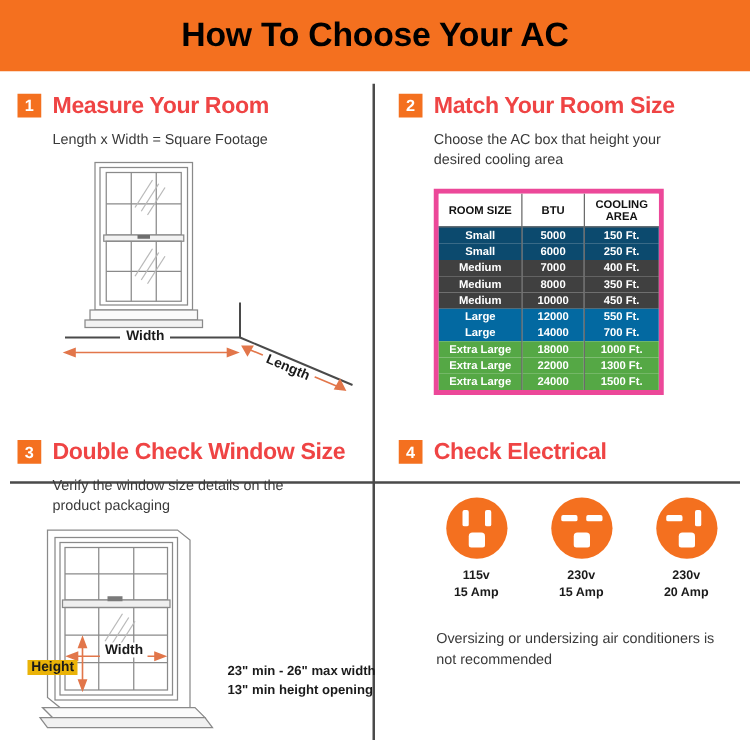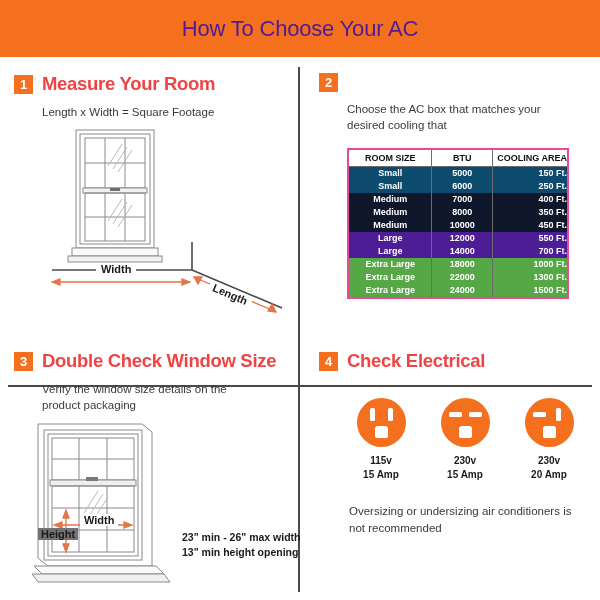--- a/index.html
+++ b/index.html
@@ -10,21 +10,21 @@
     overflow: hidden;
   }
   .page { position: relative; width: 600px; height: 600px; background:#fff; }
 
   
   .header {
     height: 57px; background: #f4701f;
     display: flex; align-items: center; justify-content: center;
   }
   .header h1 {
-    color: #4c1d95; font-size: 22px; font-weight: normal;
+    color: #000000; font-size: 27px; font-weight: bold;
     letter-spacing: -0.2px;
   }
 
   
   .grid {
     position: relative; width: 600px; height: 543px;
     display: grid;
     grid-template-columns: 299px 301px;
     grid-template-rows: 271px 272px;
   }
@@ -45,33 +45,33 @@
     font-size: 13px; font-weight: bold; display: flex;
     align-items: center; justify-content: center; flex: 0 0 auto;
   }
   .step-title { font-size: 18.5px; font-weight: bold; color: #ef4444; letter-spacing: -0.3px; }
   .step-sub { font-size: 11.5px; color: #3a3a3a; line-height: 1.42; margin-left: 28px; }
 
   
   .room-wrap { position: relative; margin-top: 2px; height: 195px; }
 
   
-  .table-wrap { margin: 14px 0 0 28px; width: 222px; border: 2px solid #ec4899; }
+  .table-wrap { margin: 14px 0 0 28px; width: 184px; border: 4px solid #ec4899; }
   table.btu { width: 100%; border-collapse: collapse; font-size: 9px; font-weight: bold; }
   table.btu th {
     background:#ffffff; color:#111; font-size: 9px; font-weight: bold;
     padding: 3px 0; text-align:center; border-bottom: 1px solid #6b6b6b;
   }
   table.btu td { padding: 1.5px 0; text-align:center; }
   table.btu th.c1, table.btu td.c1 { width: 38%; border-right: 1px solid #6b6b6b; }
   table.btu th.c2, table.btu td.c2 { width: 28%; border-right: 1px solid #6b6b6b; }
-  table.btu th.c3, table.btu td.c3 { width: 34%; text-align: right; }
+  table.btu th.c3, table.btu td.c3 { width: 34%; }
   tr.r-small { background:#0c4a6e; color:#ffffff; }
-  tr.r-medium { background:#0f172a; color:#ffffff; }
-  tr.r-large { background:#4c1d95; color:#ffffff; }
+  tr.r-medium { background:#404040; color:#ffffff; }
+  tr.r-large { background:#0369a1; color:#ffffff; }
   tr.r-xlarge { background:#55a845; color:#ffffff; }
 
   
   .win-wrap { position: relative; height: 200px; margin-top: 4px; }
   .win-note {
     position: absolute; left: 168px; top: 112px;
     font-size: 10.5px; font-weight: bold; color: #1a1a1a; line-height: 1.5;
     white-space: nowrap;
   }
 
@@ -173,22 +173,23 @@
                     font-size:11px; font-weight:bold; color:#1a1a1a;">Width</div>
         <div style="position:absolute; left:198px; top:158px; font-size:11px; font-weight:bold;
                     color:#1a1a1a; transform:rotate(23deg); transform-origin:left top;
                     background:#fff; padding:0 4px;">Length</div>
       </div>
     </div>
 
     <div class="quad" style="padding-left:20px;">
       <div class="step-head">
         <div class="badge">2</div>
-      </div>
-      <div class="step-sub" style="max-width:200px;">Choose the AC box that matches your desired cooling that</div>
+        <div class="step-title">Match Your Room Size</div>
+      </div>
+      <div class="step-sub" style="max-width:200px;">Choose the AC box that height your desired cooling area</div>
 
       <div class="table-wrap">
         <table class="btu">
           <thead>
             <tr>
               <th class="c1">ROOM SIZE</th>
               <th class="c2">BTU</th>
               <th class="c3">COOLING AREA</th>
             </tr>
           </thead>
@@ -294,21 +295,21 @@
           </g>
 
           <g stroke="#e2764a" stroke-width="1.3" fill="#e2764a">
             <line x1="52" y1="96" x2="52" y2="130"></line>
             <polygon points="52,92 49,100 55,100"></polygon>
             <polygon points="52,134 49,126 55,126"></polygon>
           </g>
         </svg>
         <div style="position:absolute; left:66px; top:96px; background:#fff; padding:0 4px;
                     font-size:11px; font-weight:bold; color:#1a1a1a;">Width</div>
-        <div style="position:absolute; left:24px; top:110px; background:#737373; padding:0 3px;
+        <div style="position:absolute; left:8px; top:110px; background:#eab308; padding:0 3px;
                     font-size:11px; font-weight:bold; color:#1a1a1a;">Height</div>
 
         <div class="win-note">
           <div>23" min - 26" max width</div>
           <div>13" min height opening</div>
         </div>
       </div>
     </div>
 
     <div class="quad" style="padding-top:22px; padding-left:20px;">

